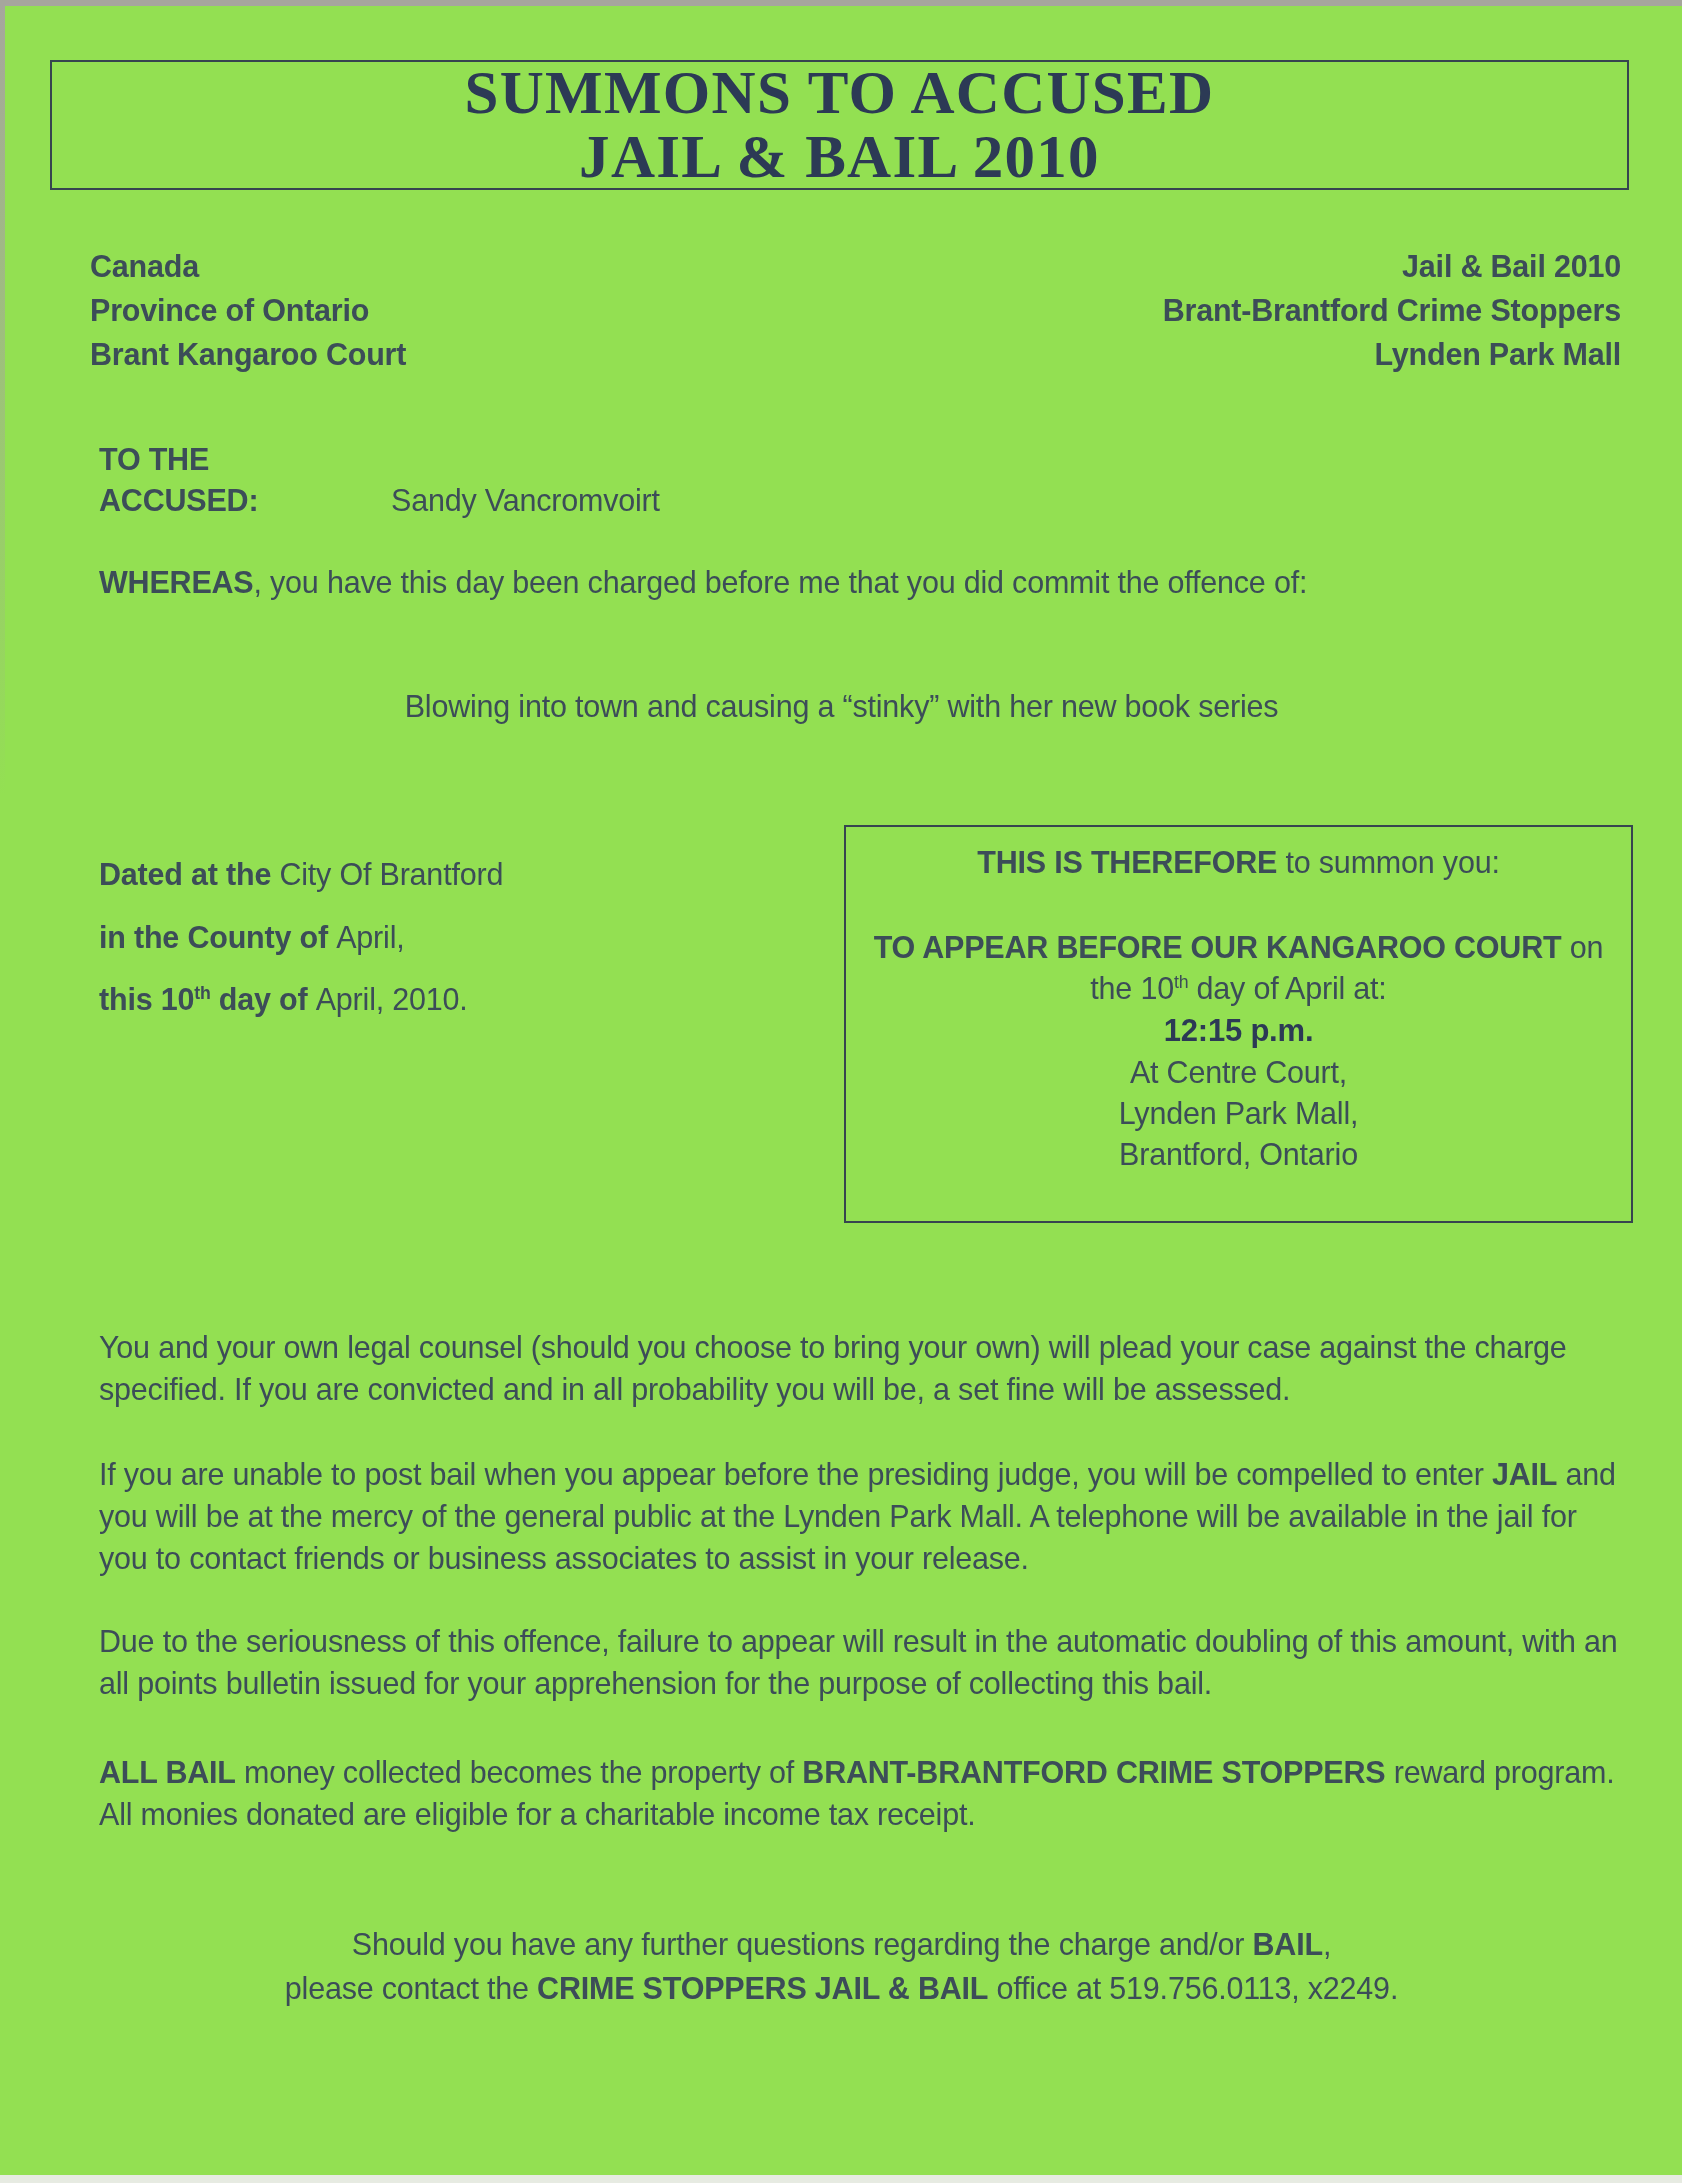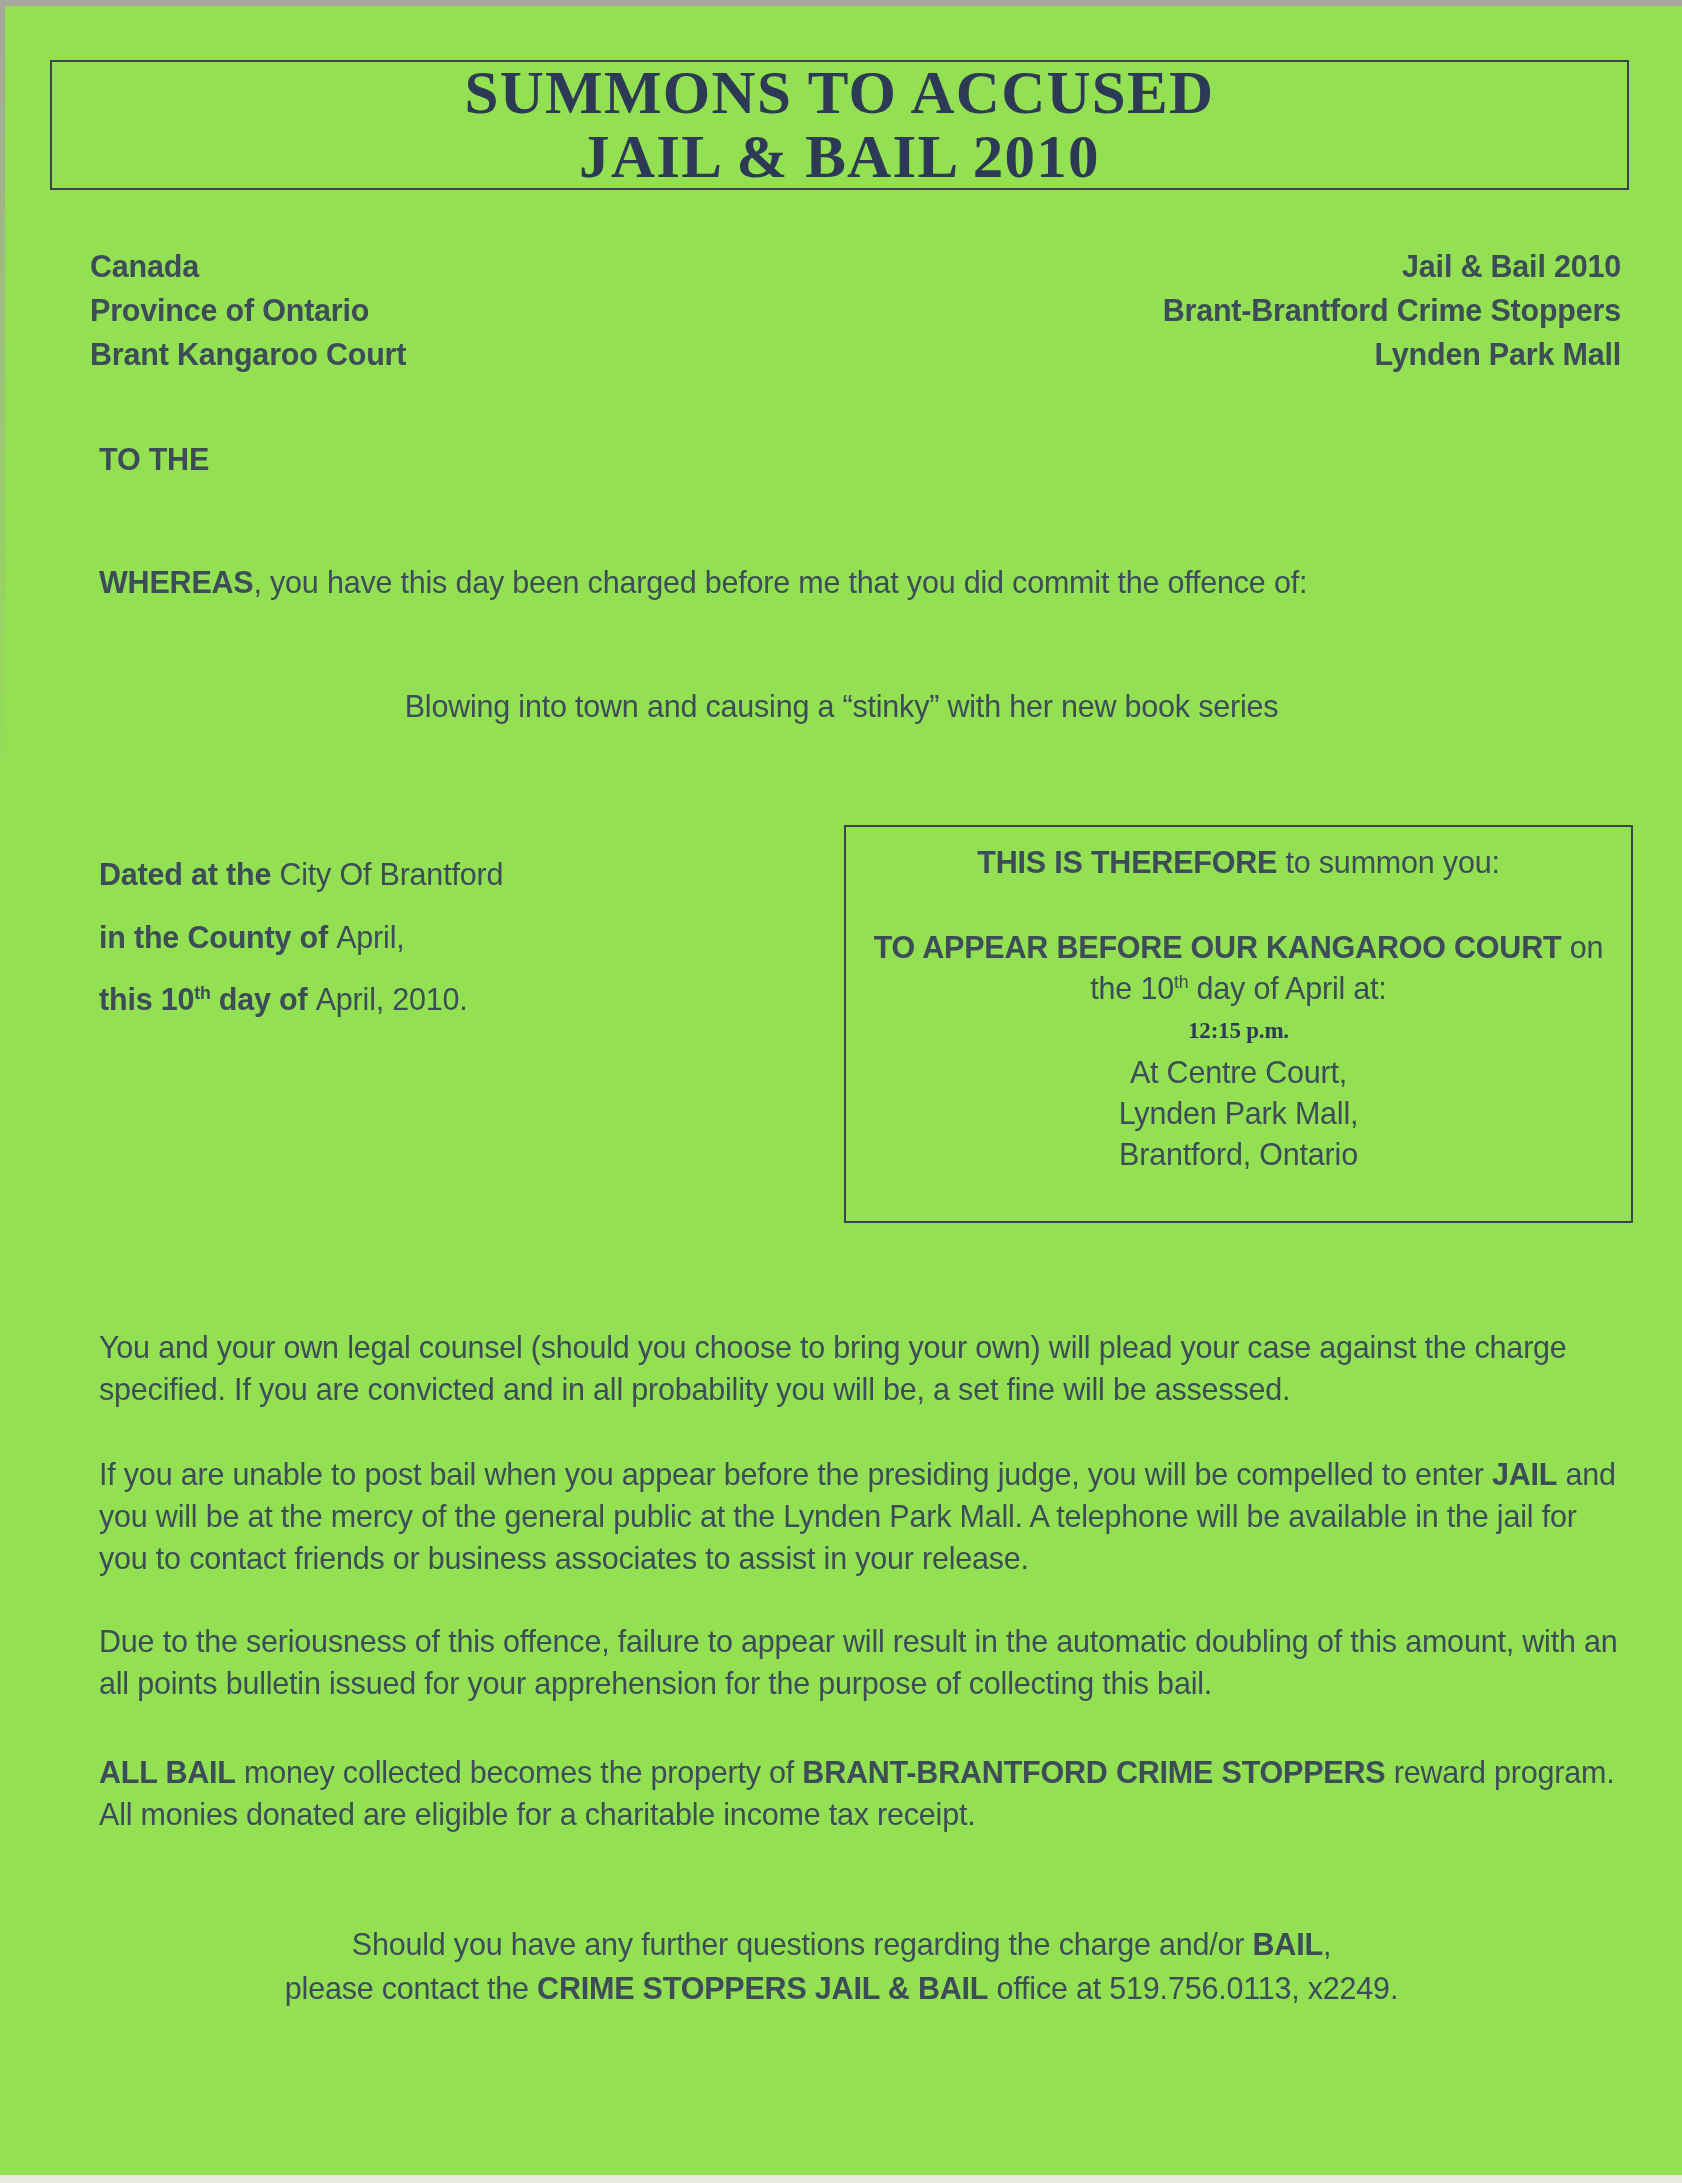--- a/index.html
+++ b/index.html
@@ -57,22 +57,22 @@
 
   .summons-box {
     position: absolute; left: 796px; top: 825px; width: 789px; height: 398px;
     border: 2.7px solid var(--border, #36454f);
     text-align: center; line-height: 41px;
     padding-top: 14.6px;
     margin-left: 48px;
   }
   .summons-box .appear { margin-top: 44px; }
   .box-time {
-    font-family: Liberation Serif, serif;
-    font-weight: 700; font-size: 23px; line-height: 42px; margin-top: 1.3px;
+    font-family: Liberation Sans, sans-serif;
+    font-weight: 700; font-size: 31px; line-height: 42px; margin-top: 1.3px;
     color: var(--title_ink, #2c3a55);
   }
 
   .para { position: absolute; left: 99px; width: 1524px; line-height: 42px; }
   .p1 { top: 1326px; }
   .p2 { top: 1453px; }
   .p3 { top: 1620px; }
   .p4 { top: 1751px; }
 
   .footer { position: absolute; left: 0; top: 1922px; width: 100%; text-align: center; line-height: 44px; }
@@ -97,20 +97,24 @@
   </div>
   <div class="header-right">
     <div>Jail &amp; Bail 2010</div>
     <div>Brant-Brantford Crime Stoppers</div>
     <div>Lynden Park Mall</div>
   </div>
 </div>
 
 <div class="accused">
   <div class="b">TO THE</div>
+  <div class="line2">
+    <span class="label">ACCUSED:</span>
+    <span>Sandy Vancromvoirt</span>
+  </div>
 </div>
 
 <div class="whereas"><span style="font-weight: 700;">WHEREAS</span><span>, you have this day been charged before me that you did commit the offence of:</span></div>
 
 <div class="offence">Blowing into town and causing a “stinky” with her new book series</div>
 
 <div class="dated">
   <div class="dated-line"><span style="font-weight: 700; margin-top: 32px;">Dated at the </span><span>City Of Brantford</span></div>
   <div class="dated-line"><span style="font-weight: 700;">in the County of </span><span>April,</span></div>
   <div class="dated-line"><span style="font-weight: 700;">this 10</span><sup style="font-weight: 700;">th</sup><span style="font-weight: 700;"> day of </span><span>April, 2010.</span></div>

